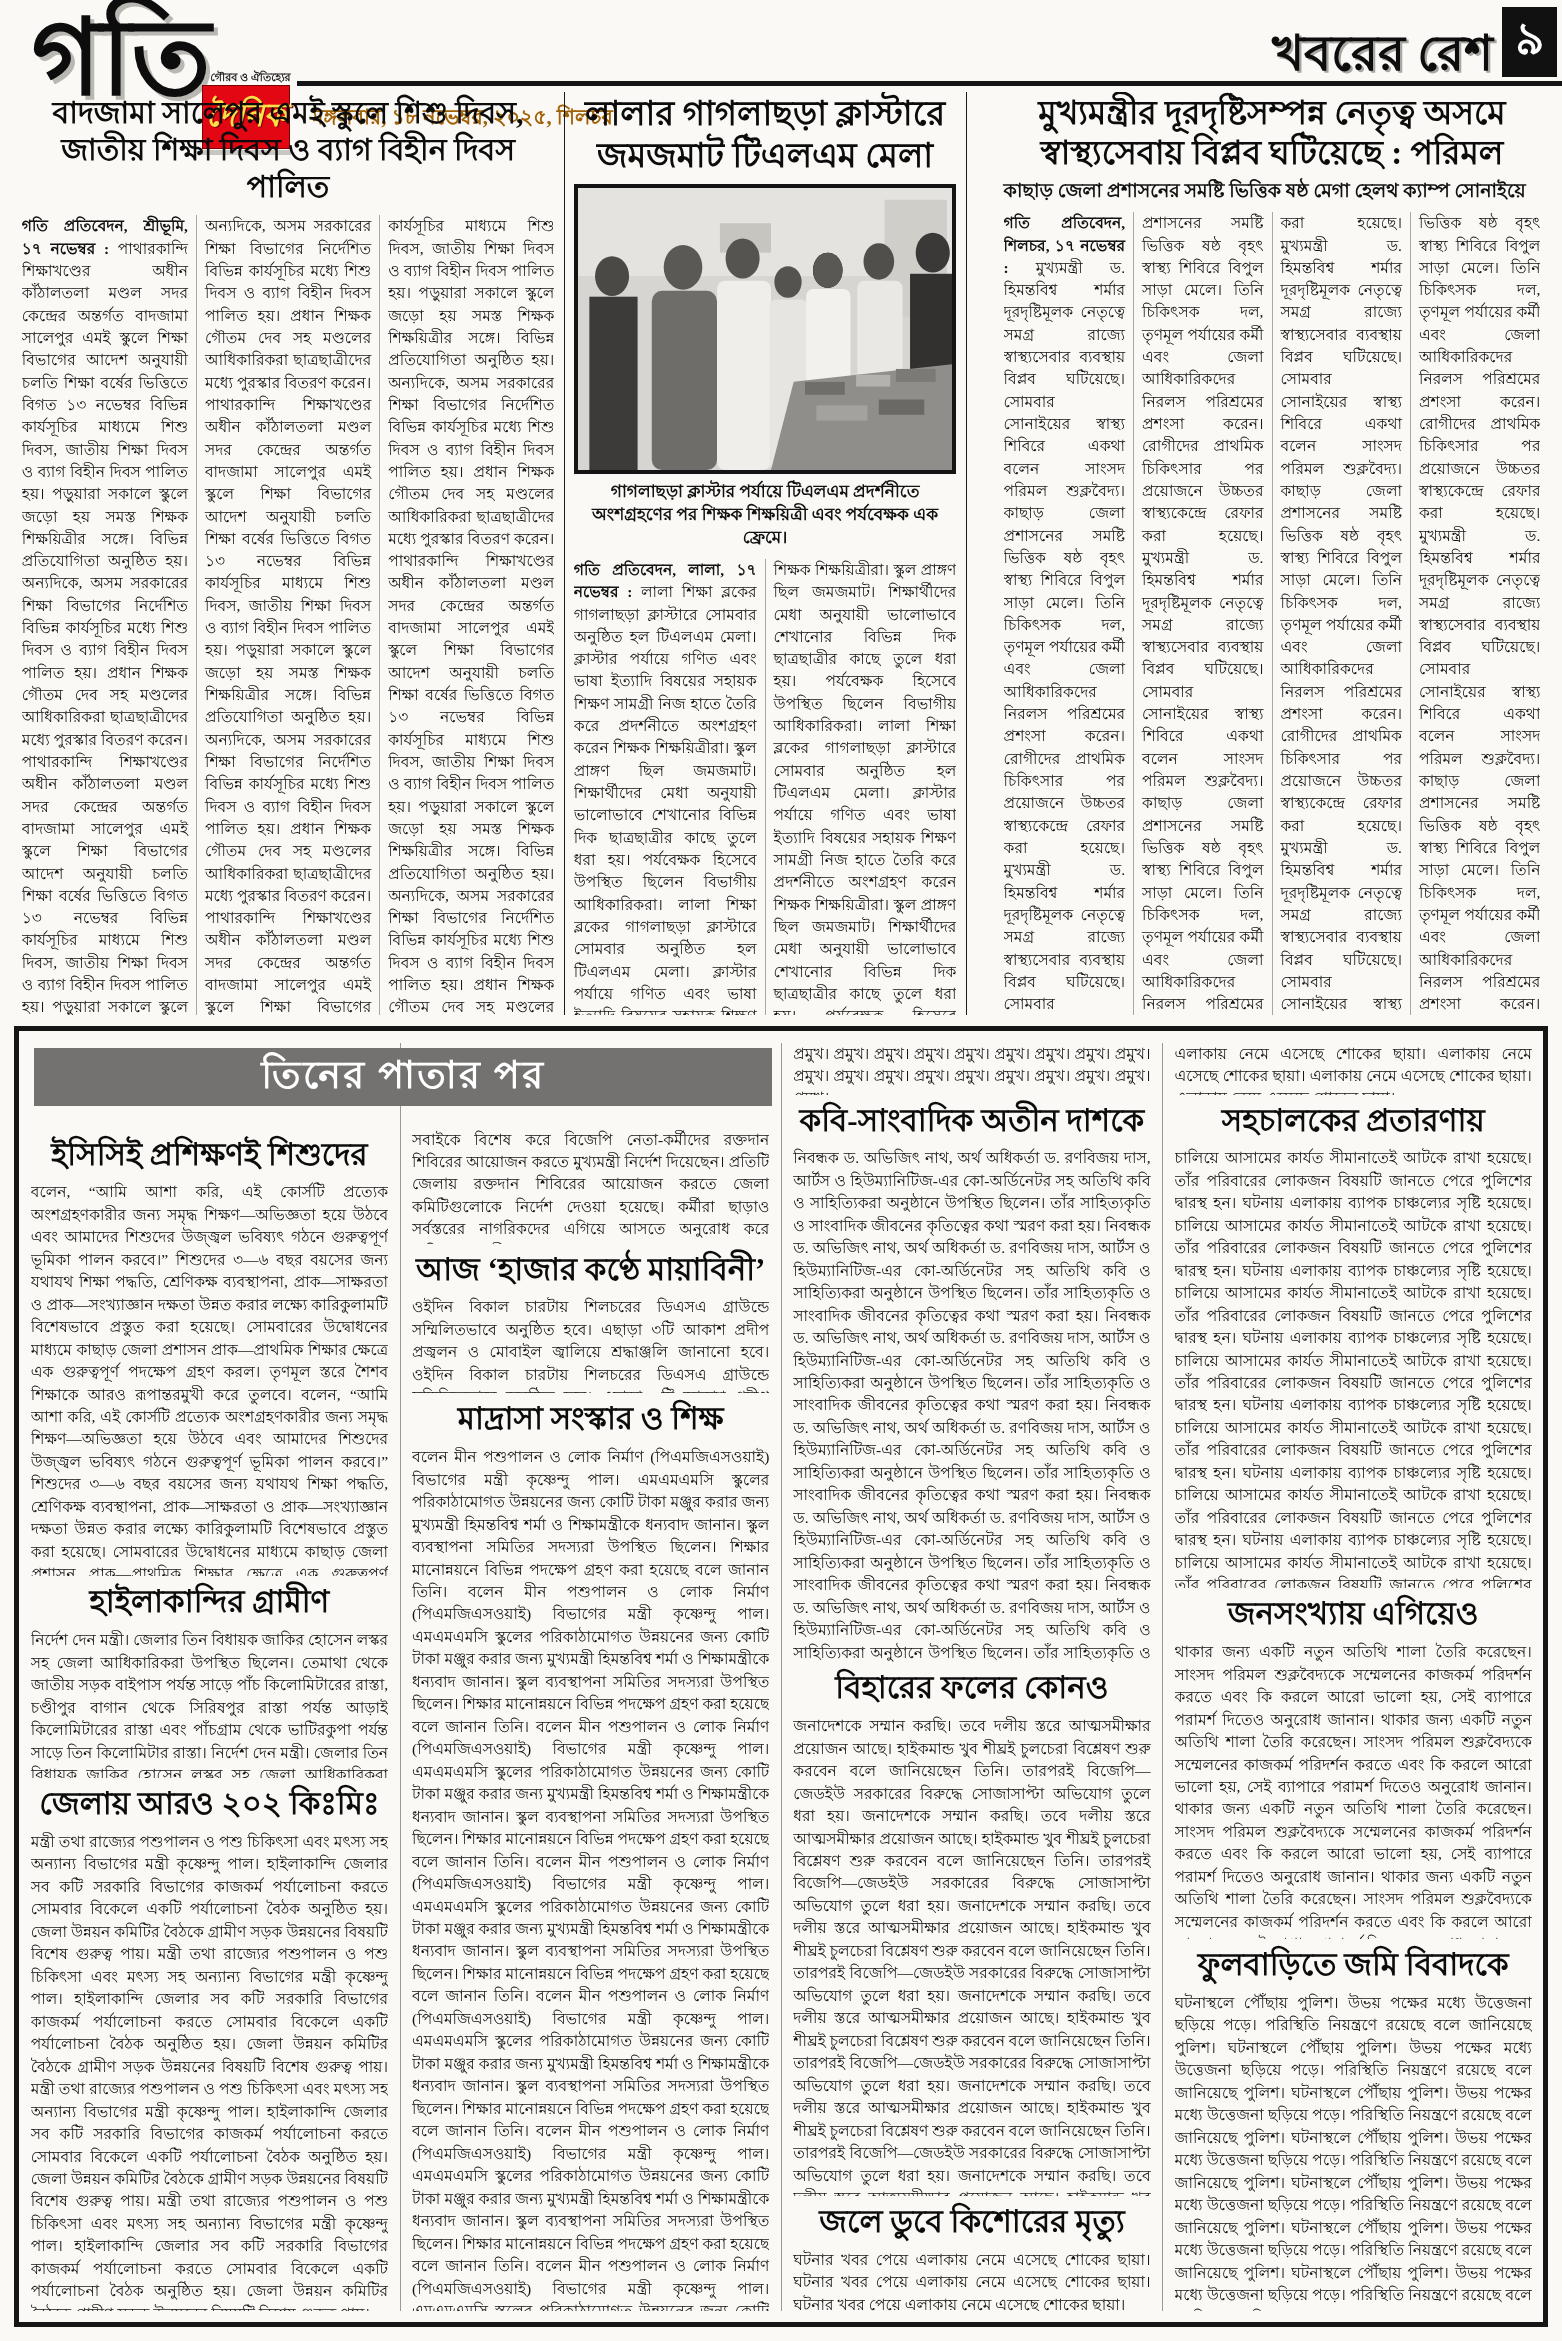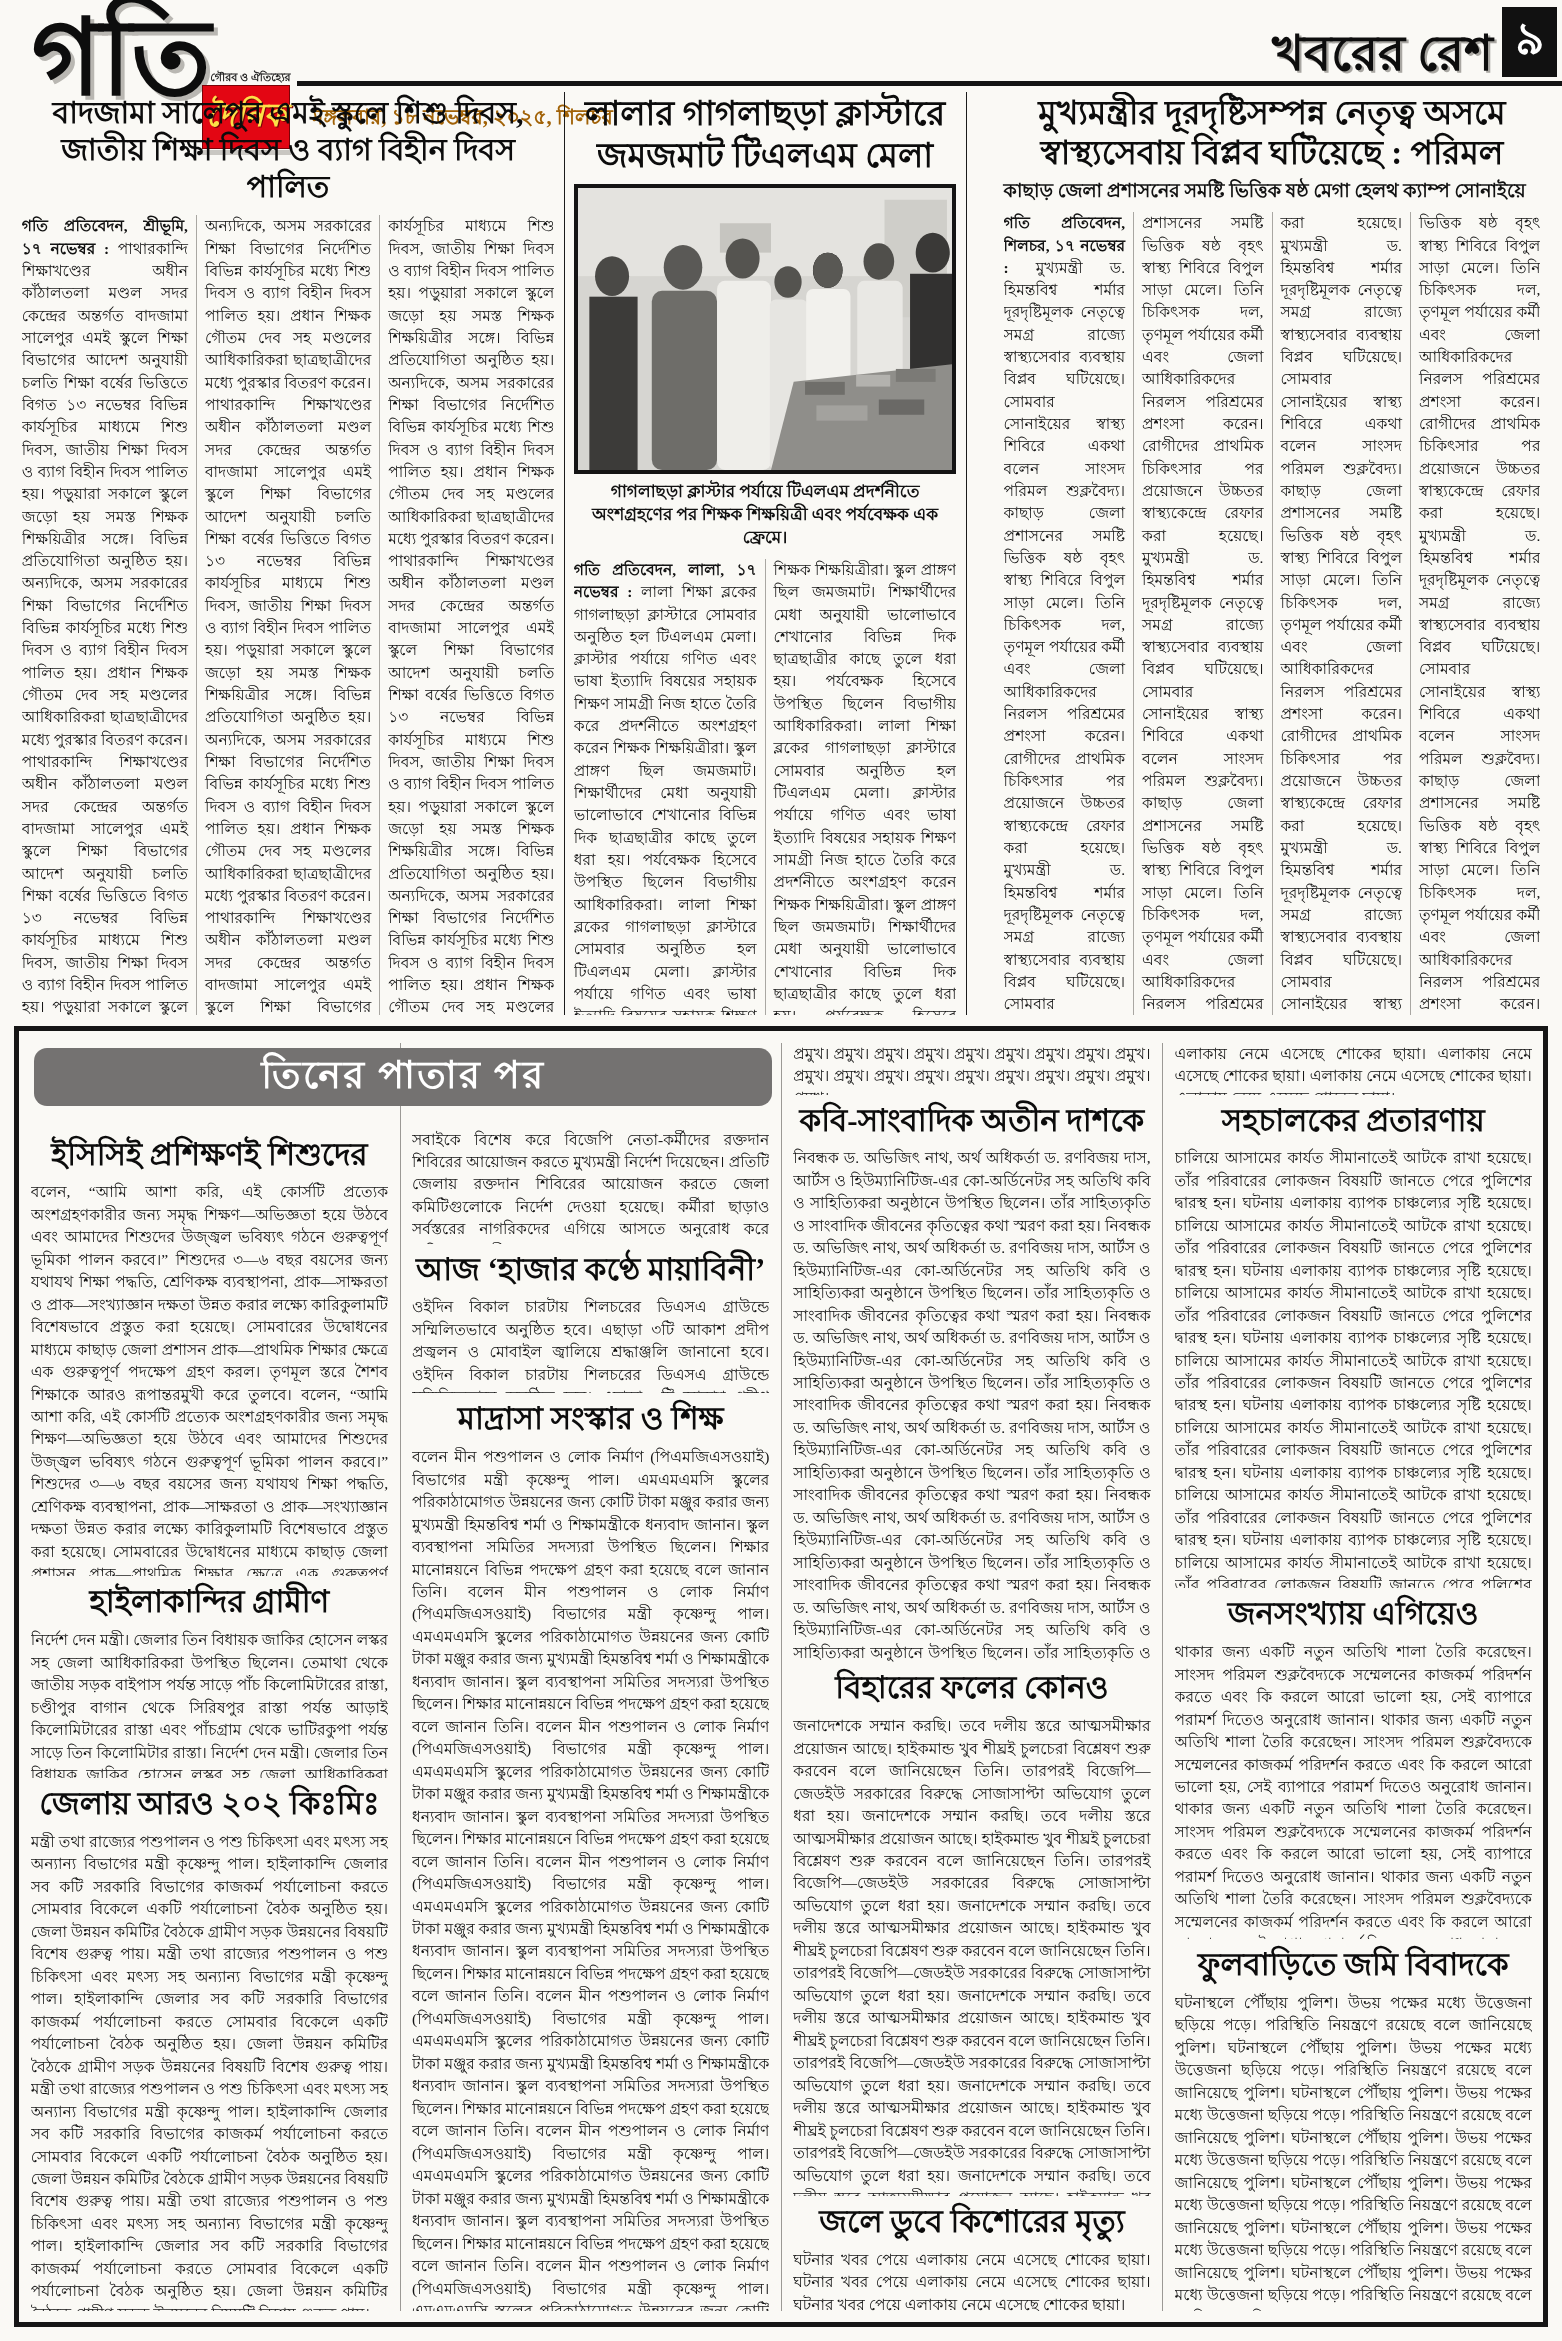--- a/index.html
+++ b/index.html
@@ -36,21 +36,21 @@
   .photo-frame svg{display:block;width:100%;height:100%;}
   .caption{font-size:17px;font-weight:bold;text-align:center;line-height:1.35;margin:6.9px 4.6px 9.2px;}
   .bodybox{flex:1;overflow:hidden;font-size:15.5px;line-height:1.44;text-align:justify;
            column-gap:17px;column-rule:0.6px solid #a9a7a2;}
   .cols2{column-count:2;} .cols3{column-count:3;} .cols4{column-count:4;}
   .byline{font-weight:bold;}
   
   .cont-box{position:absolute;left:14.3px;top:1026px;width:1534px;height:1301px;box-sizing:border-box;
             border:5.2px solid #161616;background:#faf9f5;padding:11.5px 0;}
   .cont-banner{position:absolute;left:15px;top:17px;width:738px;height:58px;background:#747271;
-               display:flex;align-items:center;justify-content:center;border-radius:13px;}
+               display:flex;align-items:center;justify-content:center;}
   .cont-banner span{color:#fff;font-size:38px;font-weight:bold;letter-spacing:2.3px;}
   .cont-cols{display:flex;height:100%;}
   .cont-col{flex:1;display:flex;flex-direction:column;padding:0 11.5px;box-sizing:border-box;overflow:hidden;}
   .cont-col + .cont-col{border-left:0.6px solid #9b9995;}
   .pad-top{padding-top:86px;}
   .cont-head{font-size:31px;font-weight:bold;text-align:center;line-height:1.15;margin:8px 0 9.2px;color:#0c0c0c;}
   .cont-text{font-size:15.5px;line-height:1.45;text-align:justify;overflow:hidden;}
   .grow{flex:1;}
 </style>
 </head>

